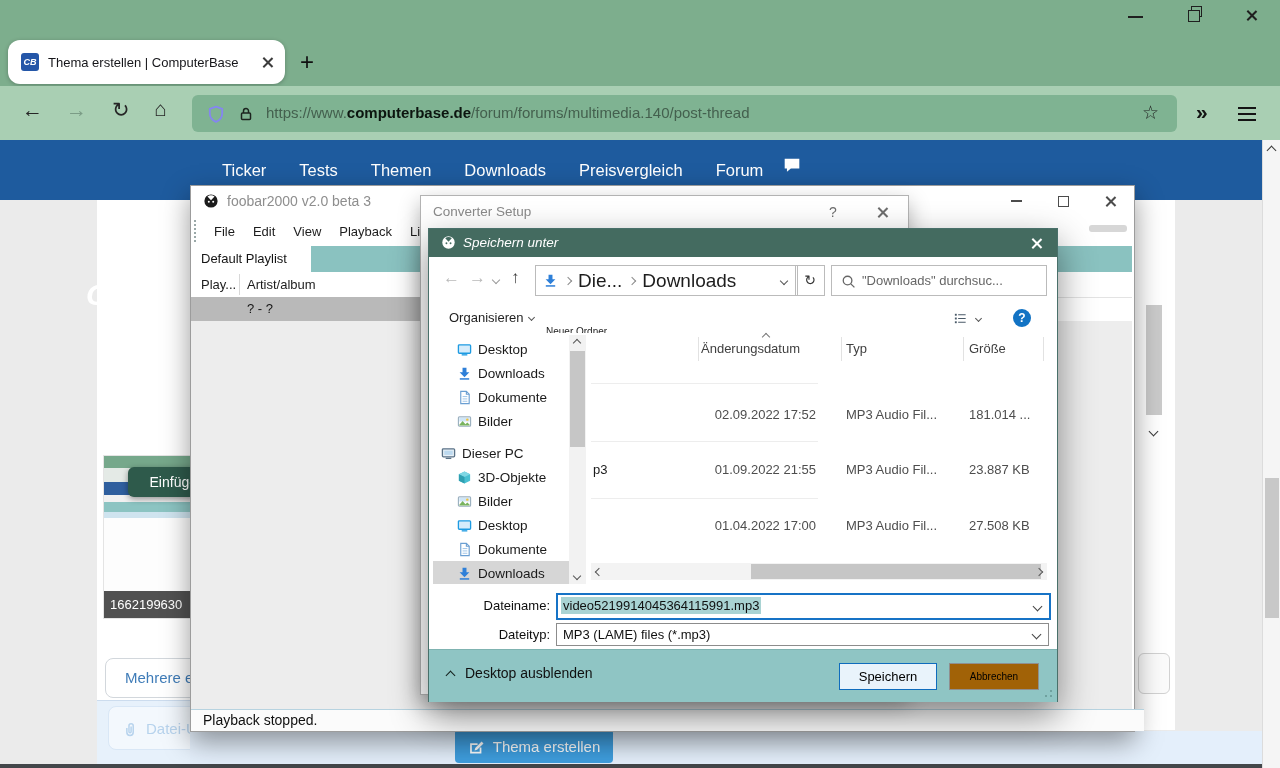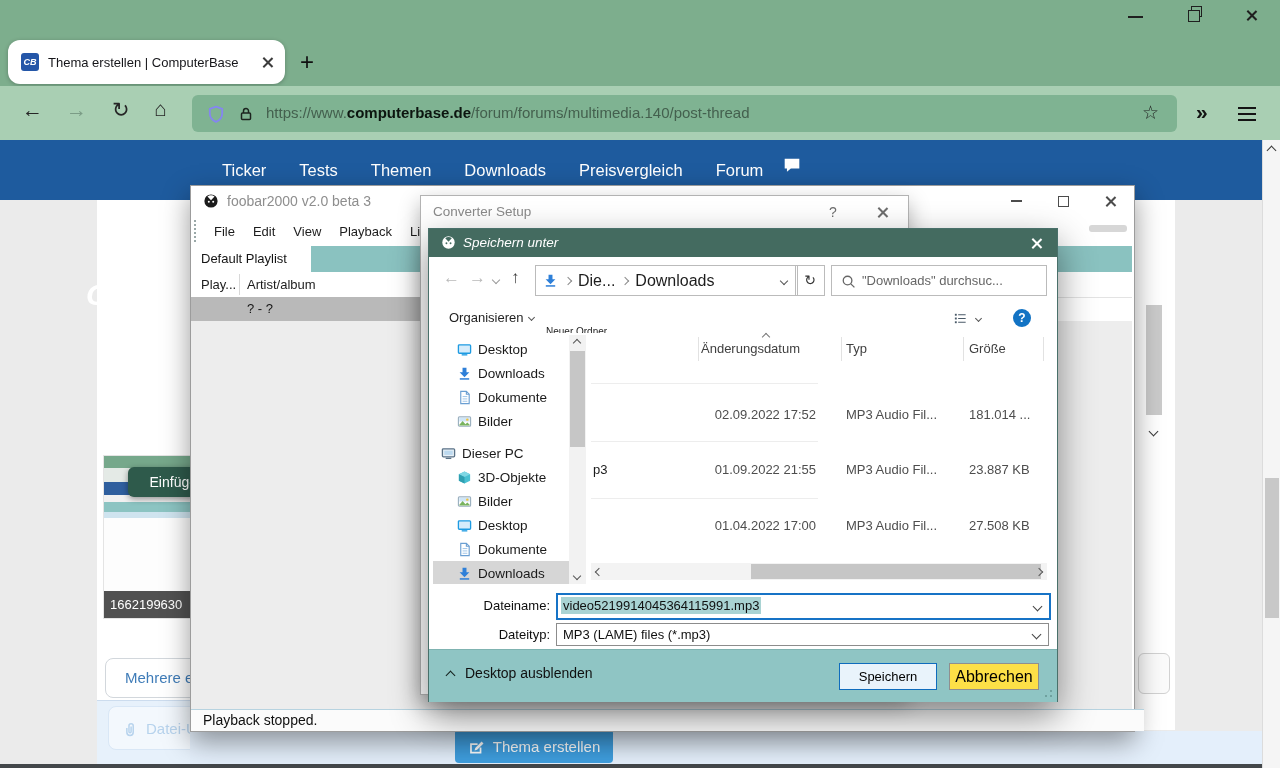--- a/index.html
+++ b/index.html
@@ -116,21 +116,21 @@
   #sav{left:428px;top:228px;width:628px;height:472px;background:#fff;border:1px solid #49706a;box-shadow:0 14px 34px rgba(0,0,0,.45);}
   #sav-title{left:0;top:0;width:628px;height:28px;background:#446b60;font-style:italic;}
   #sav-title-icon{left:12px;top:6px;}
   #sav-title-text{left:34px;top:6px;font-size:13.5px;color:#fff;}
   #sav-close{left:601px;top:8px;color:#fff;}
   #sav-nav{left:0;top:28px;width:628px;height:46px;background:#fff;}
   #sv-back{left:14px;top:11px;font-size:17px;color:#b9b9b9;}
   #sv-fwd{left:40px;top:11px;font-size:17px;color:#b9b9b9;}
   #sv-chev1{left:64px;top:20px;color:#9a9a9a;width:5px;height:5px;}
   #sv-up{left:82px;top:11px;font-size:17px;color:#3d3d3d;}
-  #sv-crumb{left:106px;top:8px;width:254px;height:29px;border:1px solid #bbb;display:flex;align-items:center;gap:7px;padding-left:7px;font-size:16px;color:#1d1d1d;}
+  #sv-crumb{left:106px;top:8px;width:254px;height:29px;border:1px solid #bbb;display:flex;align-items:center;gap:7px;padding-left:7px;font-size:19px;color:#1d1d1d;}
   #sv-crumb .chv{color:#8a8a8a;width:5px;height:5px;}
   #sv-crumb .dd{margin-left:auto;margin-right:10px;color:#555;}
   #sv-refresh{left:366px;top:8px;width:28px;height:29px;border:1px solid #bbb;font-size:14px;color:#333;text-align:center;line-height:29px;}
   #sv-search{left:402px;top:8px;width:214px;height:29px;border:1px solid #bbb;}
   #sv-search svg{position:absolute;left:9px;top:8px;color:#666;}
   #sv-search input{position:absolute;left:28px;top:1px;width:180px;height:25px;border:0;outline:0;font-size:13px;color:#444;font-family:"Liberation Sans",sans-serif;background:transparent;}
   #sv-search input::placeholder{color:#666;opacity:1;}
   #sav-tools{left:0;top:74px;width:628px;height:30px;background:#fff;}
   #sv-org{left:20px;top:7px;font-size:13px;color:#1f1f1f;display:flex;align-items:center;gap:6px;}
   #sv-org .chv{width:4px;height:4px;color:#555;}
@@ -157,21 +157,21 @@
   #sv-fname{left:127px;top:364px;width:491px;height:23px;border:2px solid #1673c6;background:#fff;}
   #sv-fname .selx{position:absolute;left:3px;top:2px;background:#a9d3d3;font-size:13px;color:#101010;padding:1px 2px;}
   #sv-fname .chv{position:absolute;right:8px;top:8px;color:#444;}
   #sv-ftype{left:127px;top:394px;width:491px;height:21px;border:1px solid #8c8c8c;background:#fff;text-decoration:underline;}
   #sv-ftype .val{position:absolute;left:6px;top:3px;font-size:13px;color:#101010;}
   #sv-ftype .chv{position:absolute;right:8px;top:7px;color:#444;}
   #sav-foot{left:0;top:420px;width:628px;height:52px;background:#8fc5c4;border-top:1px solid #7fb3b1;}
   #sv-hidechv{left:18px;top:22px;color:#14201d;width:6px;height:6px;}
   #sv-hidelbl{left:36px;top:15px;font-size:14px;color:#101010;}
   #sv-save{left:410px;top:13px;width:96px;height:25px;background:#e9f3fb;border:1px solid #0f6cbd;font-size:13px;color:#000;text-align:center;line-height:25px;}
-  #sv-cancel{left:520px;top:13px;width:88px;height:25px;background:#fde047;border:1px solid #8f8f8f;font-size:16px;color:#000;text-align:center;line-height:25px;}
+  #sv-cancel{left:520px;top:13px;width:88px;height:25px;background:#a16207;border:1px solid #8f8f8f;font-size:10px;color:#000;text-align:center;line-height:25px;}
   #sv-grip{right:5px;bottom:5px;width:2px;height:2px;background:#6fa19f;box-shadow:-5px 0 0 #6fa19f,0 -5px 0 #6fa19f;}
 </style>
 </head>
 <body>
 
 <div id="screen">
 
   <div class="abs" id="cb-header">
     <div class="abs" id="cb-logo">
       <div class="l1">Computer</div>

